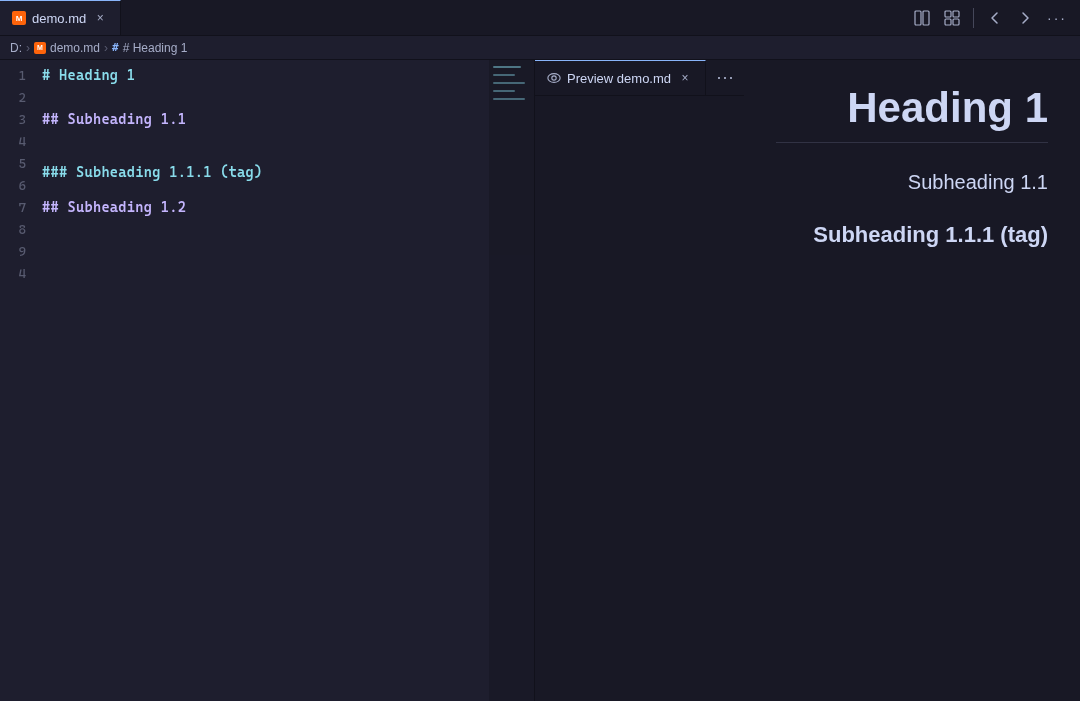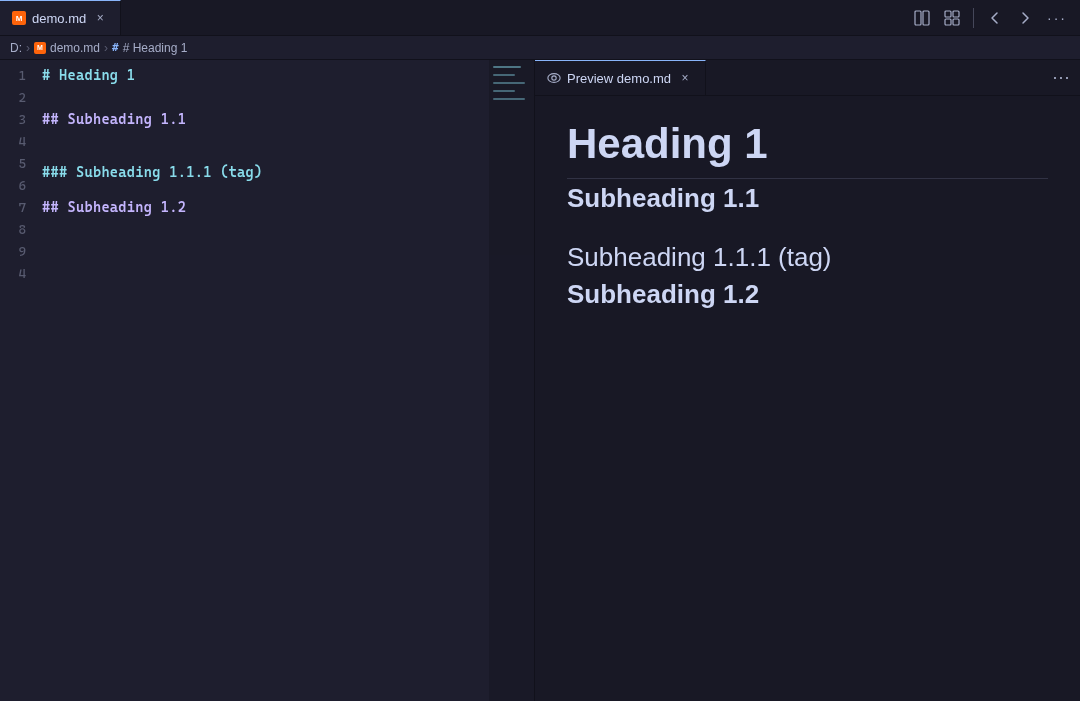--- a/index.html
+++ b/index.html
@@ -169,22 +169,23 @@
     }
     .line-content.h1 { color: #89dceb; }
     .line-content.h2 { color: #c4b5fd; }
     .line-content.h3 { color: #89dceb; margin-top: 18px; }
 
     
     .preview-pane {
       flex: 1;
       background: #181825;
       display: flex;
-      flex-direction: column;
+      flex-direction: row;
       overflow: hidden;
+      text-align: right;
     }
 
     .preview-tab-bar {
       display: flex;
       align-items: center;
       background: #181825;
       height: 36px;
       border-bottom: 1px solid #11111b;
       flex-shrink: 0;
     }
@@ -214,36 +215,36 @@
     .preview-content {
       flex: 1;
       padding: 24px 32px;
       overflow-y: auto;
     }
 
     .preview-h1 {
       font-size: 42px;
       font-weight: 700;
       color: #cdd6f4;
-      margin-bottom: 4px;
+      margin-bottom: 28px;
       padding-bottom: 10px;
       border-bottom: 1px solid #313244;
     }
 
     .preview-h2 {
-      font-size: 26px;
-      font-weight: 700;
+      font-size: 20px;
+      font-weight: 400;
       color: #cdd6f4;
       margin-top: 0;
       margin-bottom: 6px;
     }
 
     .preview-h3 {
-      font-size: 26px;
-      font-weight: 400;
+      font-size: 22px;
+      font-weight: 700;
       color: #cdd6f4;
       margin-top: 28px;
       margin-bottom: 6px;
     }
 
     
     .preview-content::-webkit-scrollbar { width: 6px; }
     .preview-content::-webkit-scrollbar-track { background: #181825; }
     .preview-content::-webkit-scrollbar-thumb { background: #45475a; border-radius: 3px; }
 
@@ -392,17 +393,16 @@
       </div>
       <div class="preview-more">
         <span>···</span>
       </div>
     </div>
 
     <div class="preview-content">
       <h1 class="preview-h1">Heading 1</h1>
       <h2 class="preview-h2">Subheading 1.1</h2>
       <h3 class="preview-h3">Subheading 1.1.1 (tag)</h3>
-      <h2 class="preview-h2">Subheading 1.2</h2>
     </div>
   </div>
 
 </div>
 
 </body></html>

